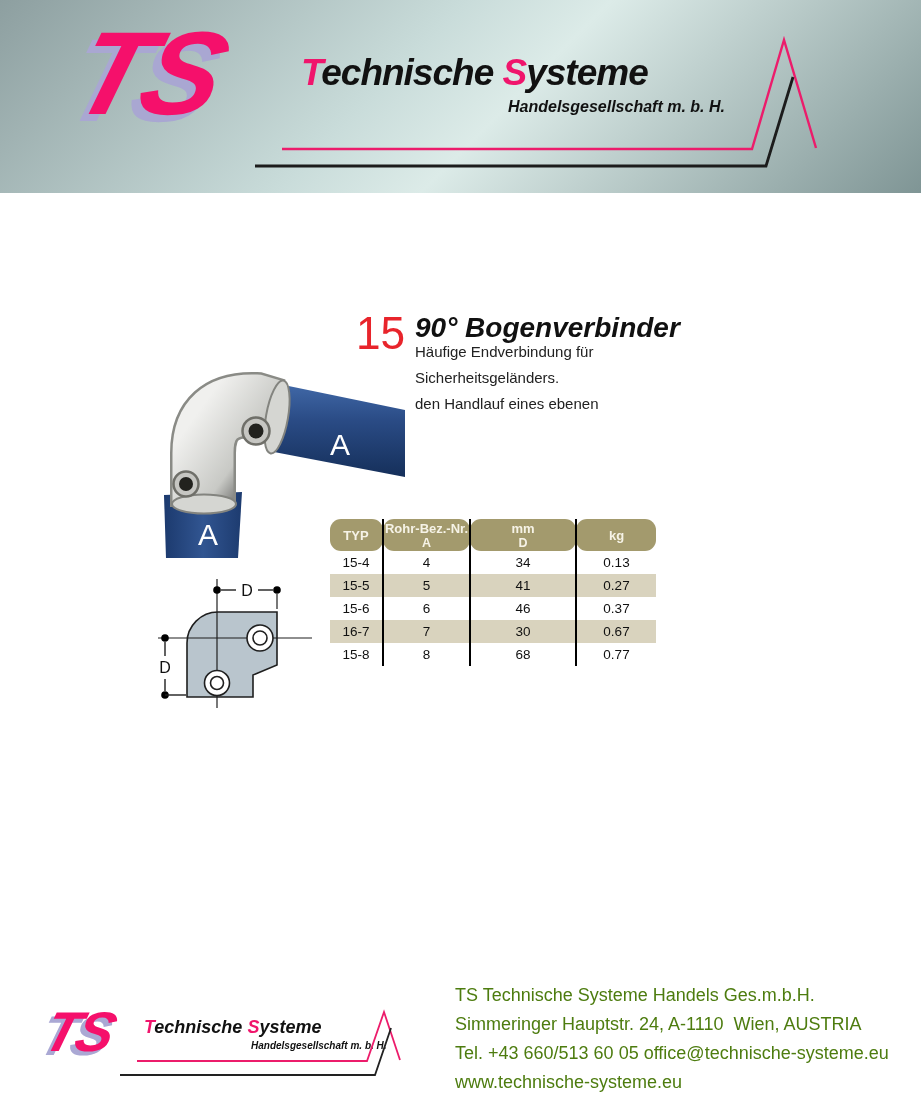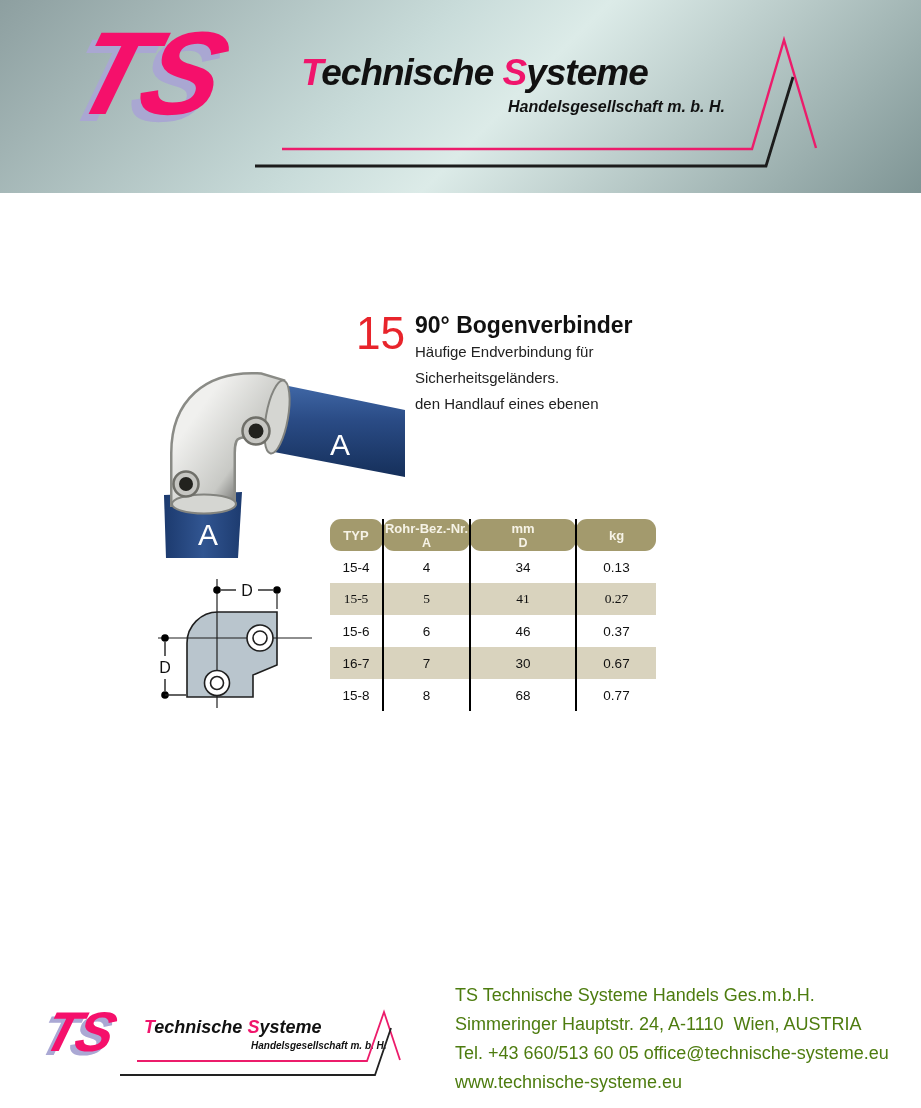--- a/index.html
+++ b/index.html
@@ -29,36 +29,36 @@
     font-size:16px;font-weight:700;font-style:italic;color:#111;white-space:nowrap;
   }
   .header-lines{position:absolute;left:0;top:0;}
   
   .prod-number{
     position:absolute;left:356px;top:310px;
     font-size:46px;line-height:1;font-weight:400;transform:scaleX(.96);transform-origin:left top;
   }
   .prod-title{
     position:absolute;left:415px;top:312px;
-    font-size:23px;font-weight:700;color:#111;white-space:nowrap;
+    font-size:28px;font-weight:700;color:#111;white-space:nowrap;font-style:italic;
   }
   .prod-desc{
     position:absolute;left:415px;top:339px;
     font-size:15px;line-height:26px;color:#222;
   }
   .photo{position:absolute;left:158px;top:353px;}
   .drawing{position:absolute;left:148px;top:563px;}
   
   .spec{
     position:absolute;left:330px;top:519px;width:326px;
     border-collapse:collapse;table-layout:fixed;
   }
   .spec th,.spec td{padding:0;text-align:center;vertical-align:middle;}
   .spec thead th{height:32px;font-size:13px;font-weight:700;border-radius:11px;}
-  .spec tbody td{height:32px;font-size:13.5px;color:#111;}
+  .spec tbody td{height:23px;font-size:13.5px;color:#111;}
   .spec .vline{border-left:2px solid #000;}
   .spec .hline1{display:block;line-height:15px;margin-top:2px;}
   .spec .hline2{display:block;line-height:15px;font-size:12.5px;}
   
   .footer-lines{position:absolute;left:0;top:1000px;}
   .fts-logo{
     position:absolute;left:38px;top:1004px;
     font-size:56px;font-weight:700;font-style:italic;line-height:1;
     letter-spacing:-3px;transform:skewX(-16deg);transform-origin:left bottom;
     color:#f5106b;text-shadow:-4px 4px 0 #aaa8d4;
@@ -174,21 +174,21 @@
         <th class="vline">kg</th>
       </tr>
     </thead>
     <tbody>
       <tr>
         <td>15-4</td>
         <td class="vline">4</td>
         <td class="vline">34</td>
         <td class="vline">0.13</td>
       </tr>
-      <tr style="background:#d9d3be;font-family:Liberation Serif, serif;">
+      <tr style="background:#d9d3be;">
         <td>15-5</td>
         <td class="vline">5</td>
         <td class="vline">41</td>
         <td class="vline">0.27</td>
       </tr>
       <tr>
         <td>15-6</td>
         <td class="vline">6</td>
         <td class="vline">46</td>
         <td class="vline">0.37</td>

